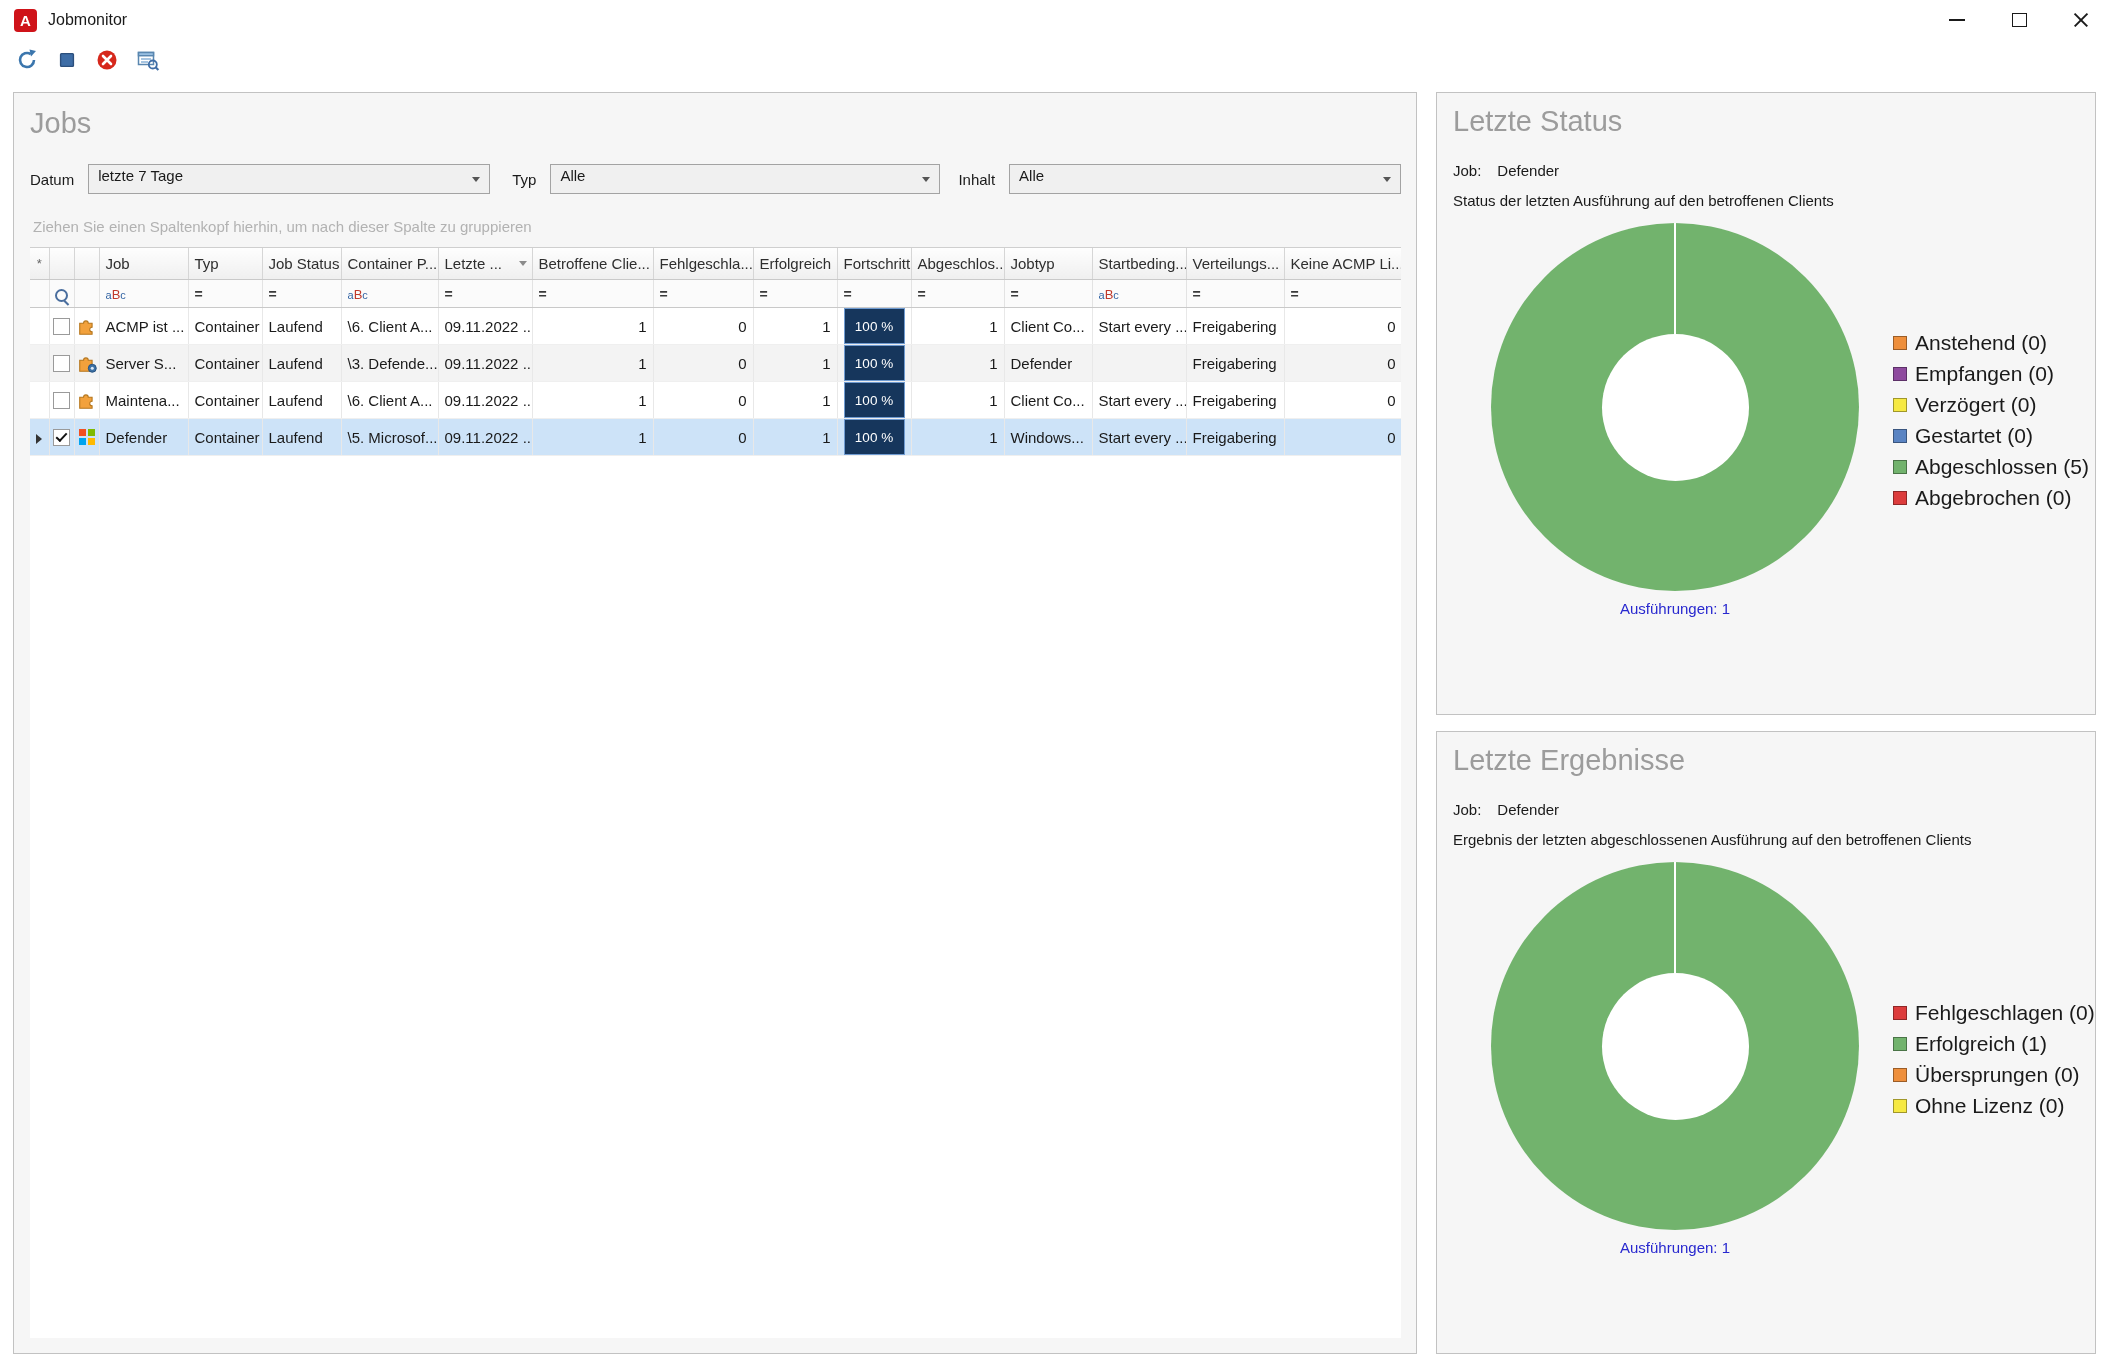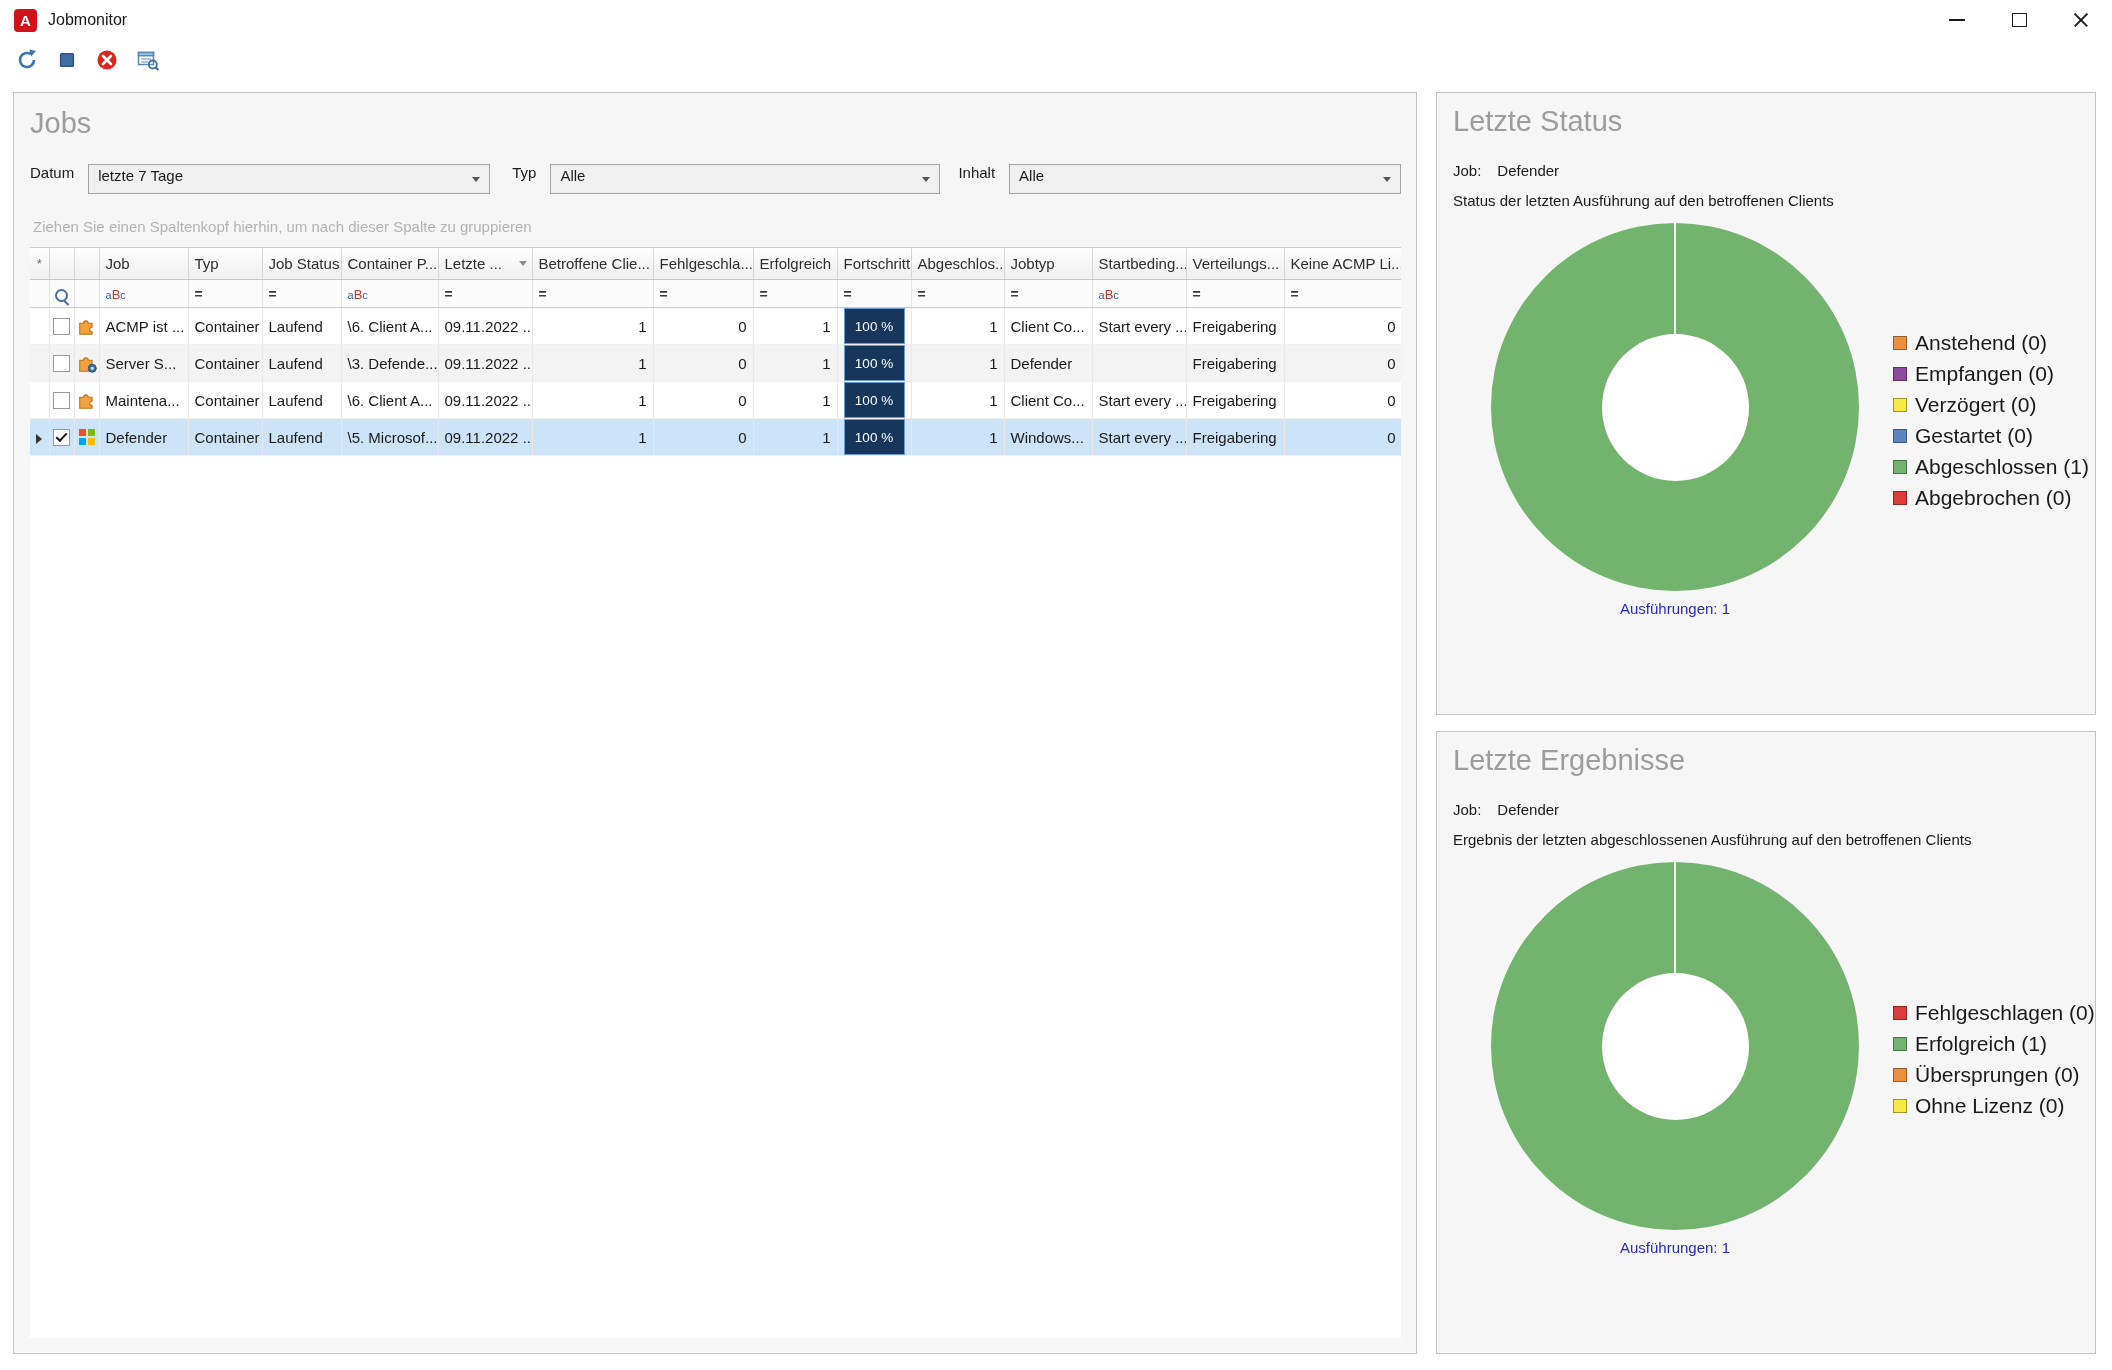--- a/index.html
+++ b/index.html
@@ -22,21 +22,21 @@
   .glyph-close::after{transform:rotate(-45deg);}
   
   .toolbar{height:40px;display:flex;align-items:center;gap:10px;padding-left:12px;background:#fff;}
   .tool-btn{width:30px;height:30px;display:flex;align-items:center;justify-content:center;}
   
   .main{height:1290px;box-sizing:border-box;padding:12px 16px 16px 13px;display:flex;gap:19px;}
   .panel{background:#f6f6f6;border:1px solid #c2c2c2;box-sizing:border-box;}
   .panel-title{font-size:29px;color:#9c9c9c;}
   
   .jobs-panel{width:1404px;height:1262px;display:flex;flex-direction:column;padding:14px 15px 15px 16px;}
-  .filter-bar{display:flex;margin-top:24px;font-size:15px;}
+  .filter-bar{display:flex;align-items:center;margin-top:24px;font-size:15px;}
   .filter-label{margin-right:14px;white-space:nowrap;}
   .combo{height:30px;background:#f0f0f0;border:1px solid #a3a3a3;display:flex;align-items:center;
     padding:0 28px 8px 9px;position:relative;font-size:15px;box-sizing:border-box;white-space:nowrap;overflow:hidden;}
   .combo .chev{position:absolute;right:9px;top:12px;width:0;height:0;
     border-left:4.5px solid transparent;border-right:4.5px solid transparent;border-top:5.5px solid #555;}
   .combo-datum{width:402px;}
   .combo-typ{width:390px;}
   .combo-inhalt{flex:1;}
   .lbl-typ{margin-left:22px;}
   .lbl-inhalt{margin-left:18px;}
@@ -381,21 +381,21 @@
             <div class="legend-item">
               <span class="legend-swatch" style="background: rgb(246, 233, 67);"></span>
               <span class="legend-label">Verzögert (0)</span>
             </div>
             <div class="legend-item">
               <span class="legend-swatch" style="background: rgb(90, 132, 195);"></span>
               <span class="legend-label">Gestartet (0)</span>
             </div>
             <div class="legend-item">
               <span class="legend-swatch" style="background: rgb(114, 179, 109);"></span>
-              <span class="legend-label">Abgeschlossen (1)</span>
+              <span class="legend-label">Abgeschlossen (5)</span>
             </div>
             <div class="legend-item">
               <span class="legend-swatch" style="background: rgb(220, 60, 60);"></span>
               <span class="legend-label">Abgebrochen (0)</span>
             </div>
           </div>
       </div>
     </div>
 
     <div class="panel side-panel">

